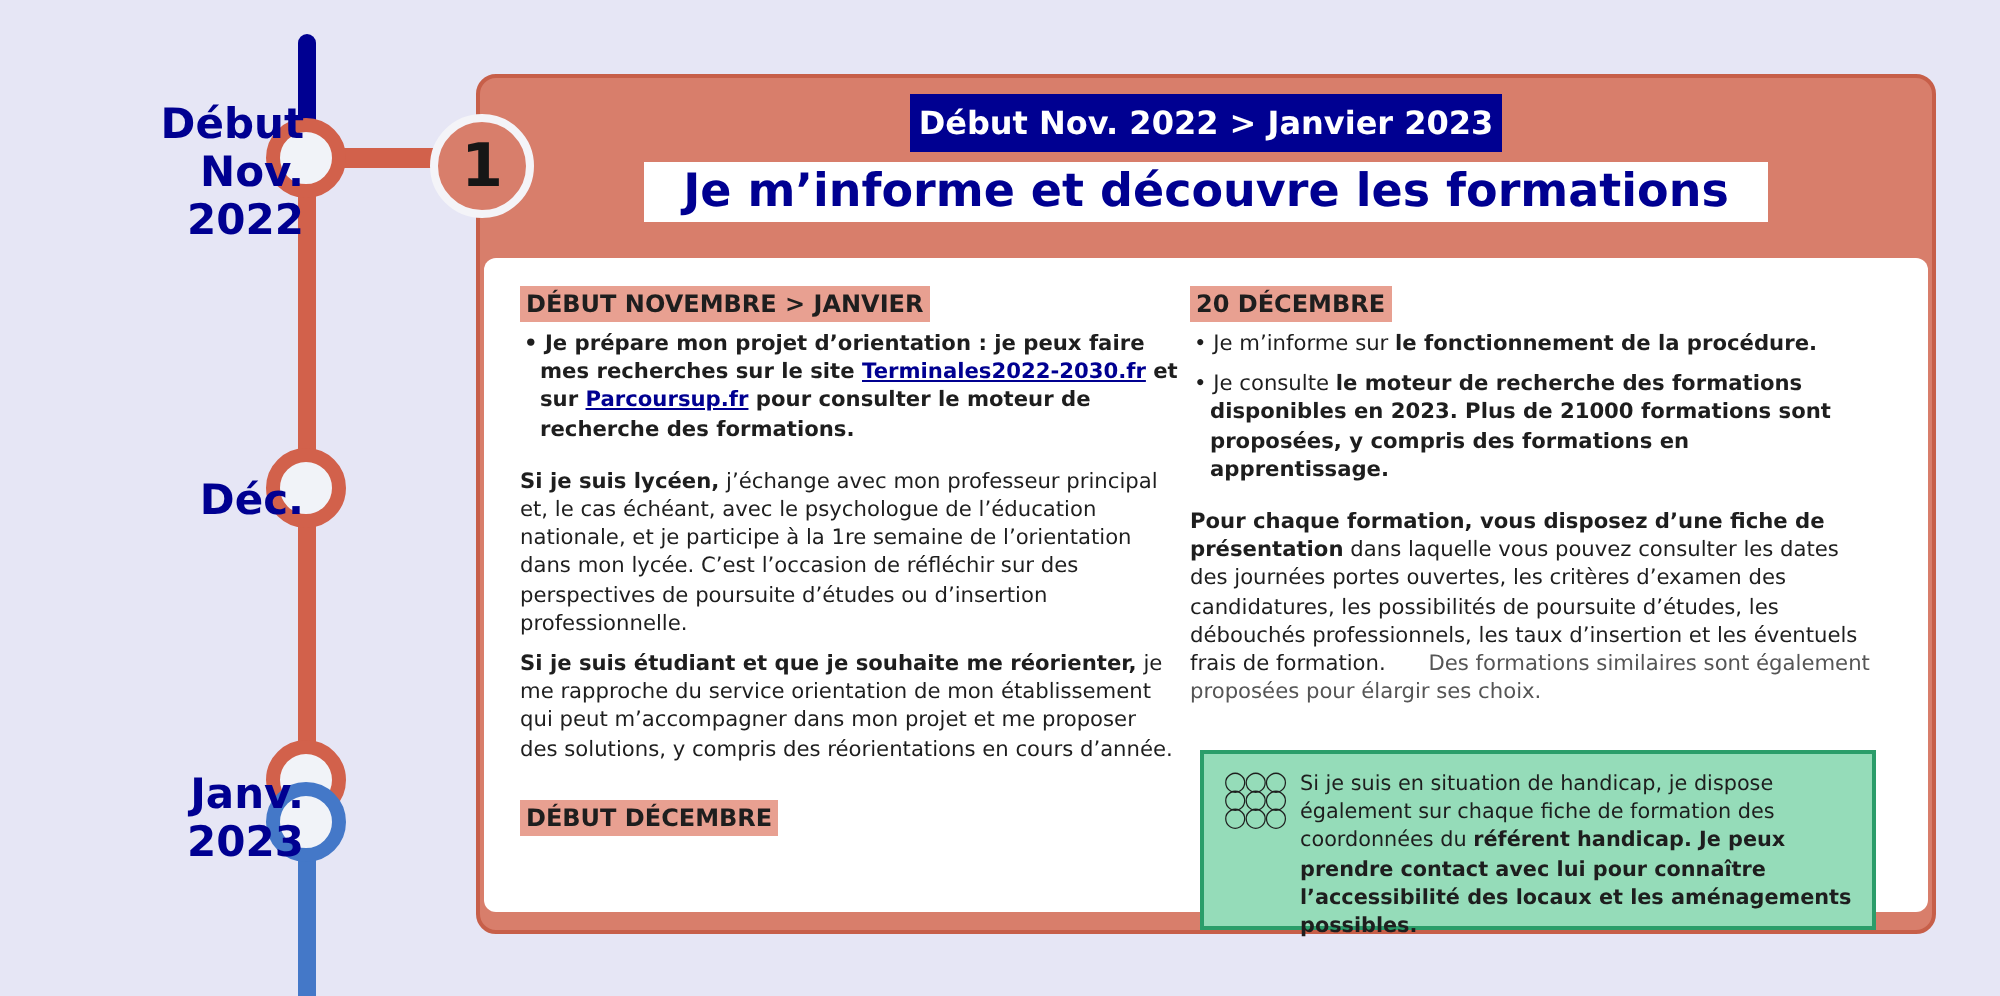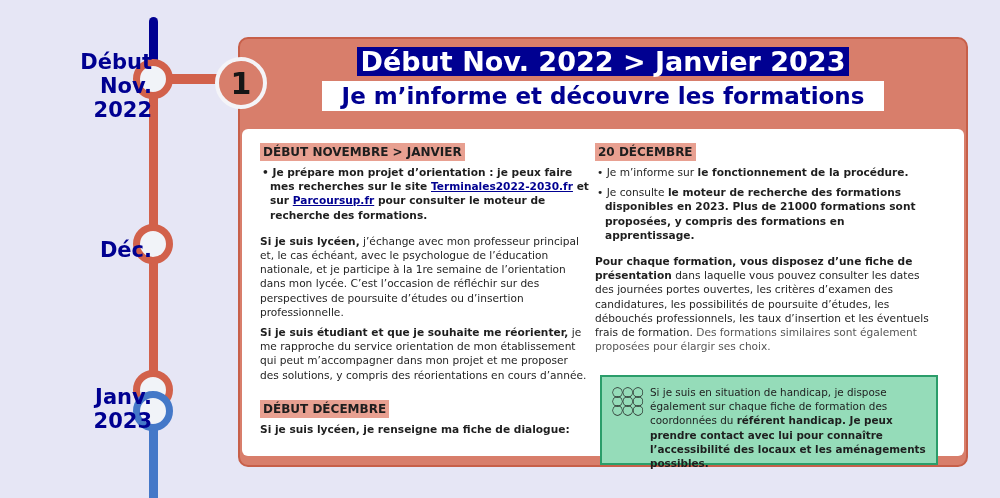--- a/index.html
+++ b/index.html
@@ -21,34 +21,34 @@
   .tl-1 { top: 50px; }
   .tl-2 { top: 238px; }
   .tl-3 { top: 385px; }
 
   
   .step { position: absolute; left: 215px; top: 57px; width: 52px; height: 52px; border-radius: 50%; background: #d87e6b; border: 4px solid #f4f4f8; display: flex; align-items: center; justify-content: center; font-size: 30px; font-weight: bold; color: #161616; z-index: 3; }
 
   
   .card { position: absolute; left: 238px; top: 37px; width: 730px; height: 430px; background: #d87e6b; border: 2px solid #c75f49; border-radius: 10px; }
   .hdr { position: absolute; left: 0; right: 0; top: 8px; text-align: center; }
-  .hdr .t1 { display: inline-block; background: #000091; color: #fff; font-size: 27px; font-weight: bold; padding: 0 4px; line-height: 29px; }
+  .hdr .t1 { display: inline-block; background: #000091; color: #fff; font-size: 16px; font-weight: bold; padding: 0 4px; line-height: 29px; }
   .hdr .t2 { display: inline-block; background: #fff; color: #000091; font-size: 23px; font-weight: bold; padding: 0 20px; line-height: 30px; margin-top: 5px; }
   .inner { position: absolute; left: 2px; top: 90px; width: 722px; height: 327px; background: #fff; border-radius: 6px; }
 
   .col { position: absolute; font-size: 10.6px; line-height: 14.2px; }
   .col-l { left: 18px; top: 14px; width: 330px; }
   .col-r { left: 353px; top: 14px; width: 340px; }
   .tag { display: inline-block; background: #e8a091; color: #1e1e1e; font-weight: bold; font-size: 12px; padding: 1px 3px; line-height: 16px; margin-bottom: 4px; text-align: center; }
   .b { font-weight: bold; }
   .i { font-style: italic; }
   .lnk { color: #000091; font-weight: bold; text-decoration: underline; }
   .bullet { padding-left: 10px; text-indent: -8px; margin-bottom: 6px; }
   .p { margin-bottom: 6px; }
-  .gray { color: #555; }
+  .gray { color: #555; margin-left: 18px; }
   .sp { margin-top: 12px; }
 
   
   .green { position: absolute; left: 600px; top: 375px; width: 338px; height: 90px; background: #95dcb9; border: 2px solid #2b9d6a; padding: 8px 8px 8px 48px; font-size: 10.4px; line-height: 14.2px; color: #1e1e1e; z-index: 4; }
   .green .ico { position: absolute; left: 10px; top: 10px; font-size: 10px; line-height: 9px; letter-spacing: -1px; color: #1e1e1e; }
 </style>
 </head>
 <body>
 
 <div class="line line-top"></div>
@@ -80,21 +80,20 @@
   </div>
 
   <div class="inner">
     <div class="col col-l">
       <div class="tag">DÉBUT NOVEMBRE &gt; JANVIER</div>
       <div class="bullet b">• <span>Je prépare mon projet d’orientation : je peux faire mes recherches sur le site </span><a class="lnk">Terminales2022-2030.fr</a><span> et sur </span><a class="lnk">Parcoursup.fr</a><span> pour consulter le moteur de recherche des formations.</span></div>
       <div class="p sp"><span class="b">Si je suis lycéen,</span><span> j’échange avec mon professeur principal et, le cas échéant, avec le psychologue de l’éducation nationale, et je participe à la 1re semaine de l’orientation dans mon lycée. C’est l’occasion de réfléchir sur des perspectives de poursuite d’études ou d’insertion professionnelle.</span></div>
       <div class="p"><span class="b">Si je suis étudiant et que je souhaite me réorienter,</span><span> je me rapproche du service orientation de mon établissement qui peut m’accompagner dans mon projet et me proposer des solutions, y compris des réorientations en cours d’année.</span></div>
       <div class="tag sp">DÉBUT DÉCEMBRE</div>
       <div class="p">
-          <div class="b">Si je suis lycéen, je renseigne ma fiche de dialogue:</div>
         </div>
     </div>
 
     <div class="col col-r">
       <div class="tag">20 DÉCEMBRE</div>
       <div class="bullet">• <span>Je m’informe sur </span><span class="b">le fonctionnement de la procédure.</span></div>
       <div class="bullet">• <span>Je consulte </span><span class="b">le moteur de recherche des formations disponibles en 2023. Plus de 21000 formations sont proposées, y compris des formations en apprentissage.</span></div>
       <div class="p sp"><span class="b">Pour chaque formation, vous disposez d’une fiche de présentation</span><span> dans laquelle vous pouvez consulter les dates des journées portes ouvertes, les critères d’examen des candidatures, les possibilités de poursuite d’études, les débouchés professionnels, les taux d’insertion et les éventuels frais de formation.</span><span class="gray"> Des formations similaires sont également proposées pour élargir ses choix.</span></div>
     </div>
   </div>

